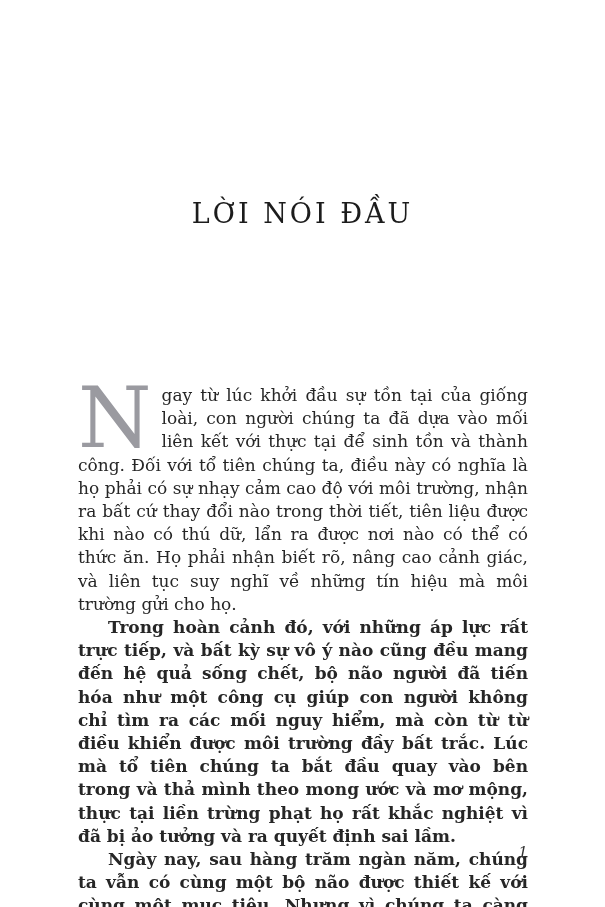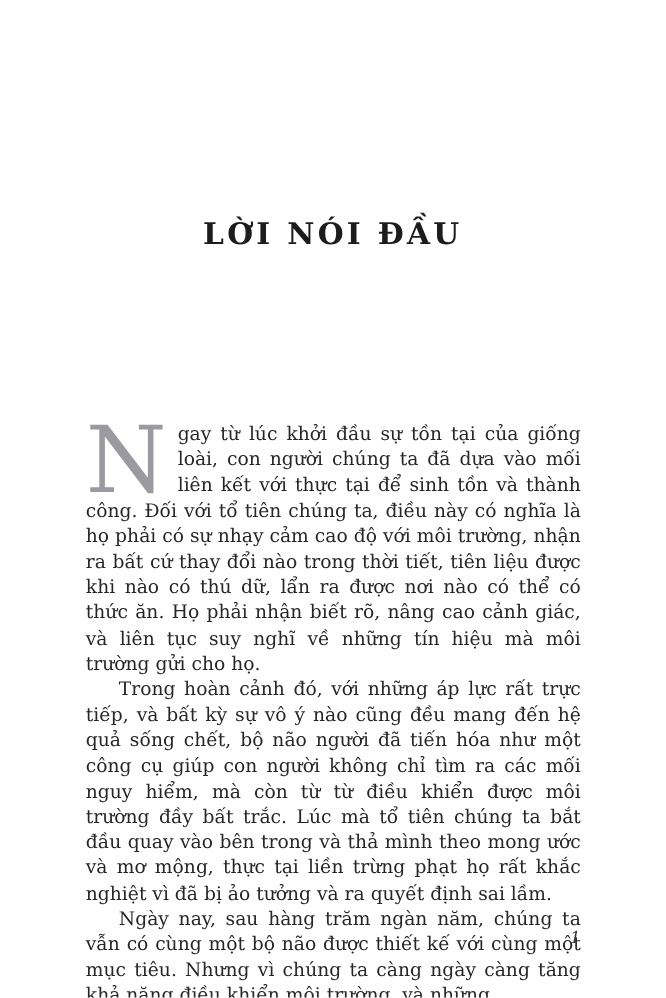--- a/index.html
+++ b/index.html
@@ -15,21 +15,21 @@
     overflow: hidden;
     font-family: "DejaVu Serif", "Liberation Serif", serif;
   }
   .chapter-title {
     position: absolute;
     top: 198px;
     left: 0;
     width: 605px;
     text-align: center;
     font-size: 27px;
-    font-weight: 700;
+    font-weight: 400;
     letter-spacing: 3px;
     color: #1c1c1c;
     margin: 0;
     font-family: "DejaVu Serif", "Liberation Serif", serif;
   }
   .body-text {
     position: absolute;
     top: 384px;
     left: 78px;
     width: 450px;
@@ -37,20 +37,21 @@
     line-height: 23.2px;
     color: #262626;
     text-align: justify;
   }
   .body-text p {
     margin: 0;
     padding: 0;
   }
   .body-text p.indented {
     text-indent: 30px;
+    font-weight: bold;
   }
   .dropcap {
     float: left;
     font-family: "DejaVu Serif", "Liberation Serif", serif;
     font-size: 84px;
     line-height: 62px;
     height: 66px;
     margin: 3px 10px 0 0;
     color: #9a9aa0;
   }

